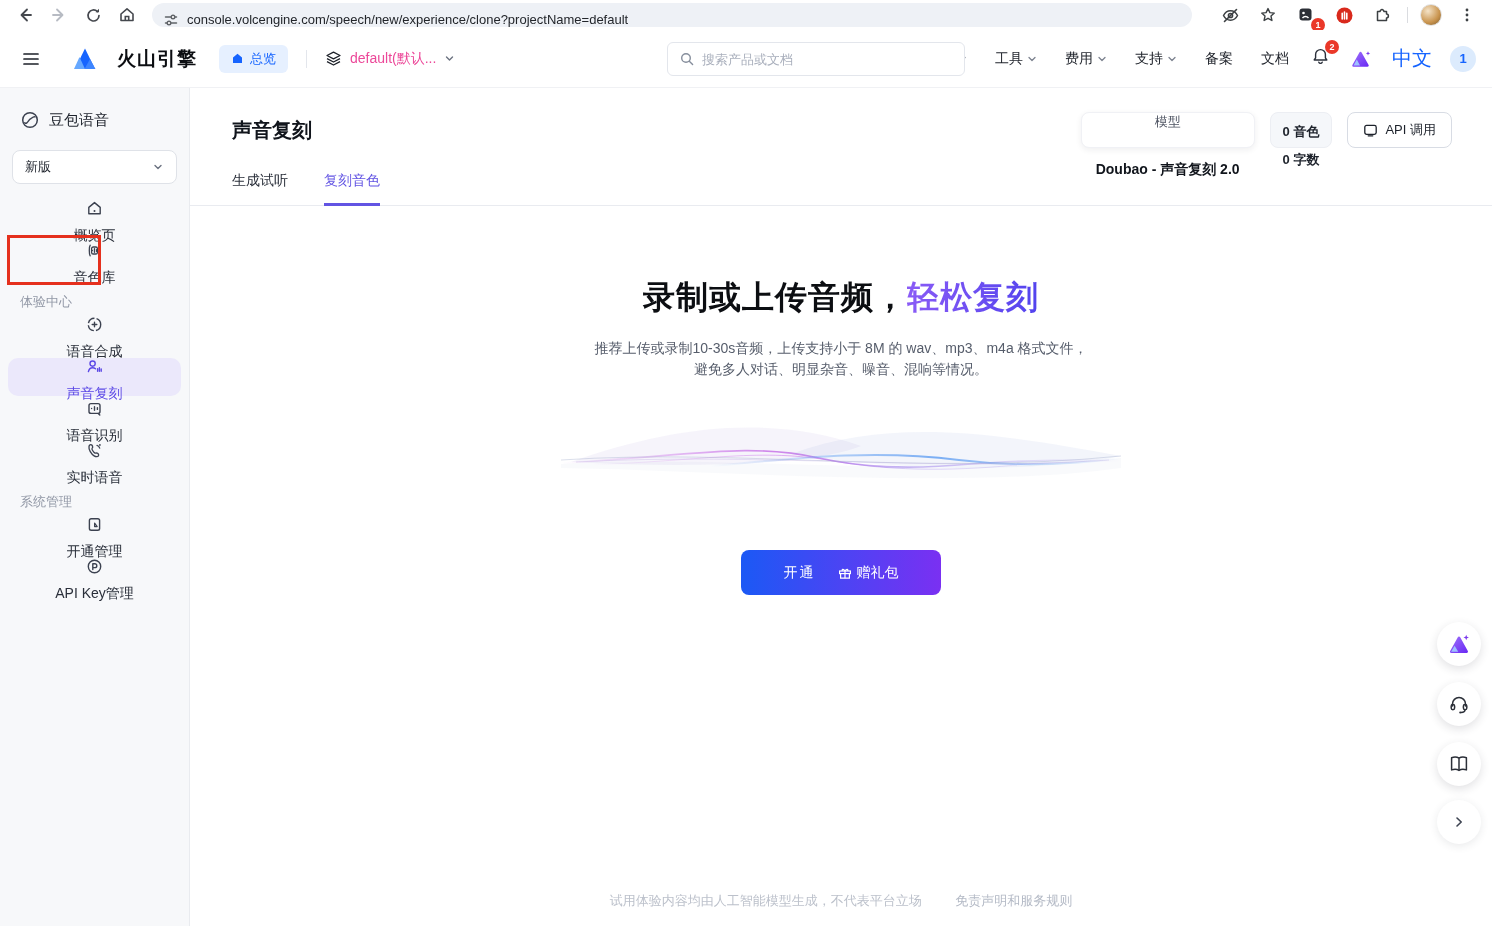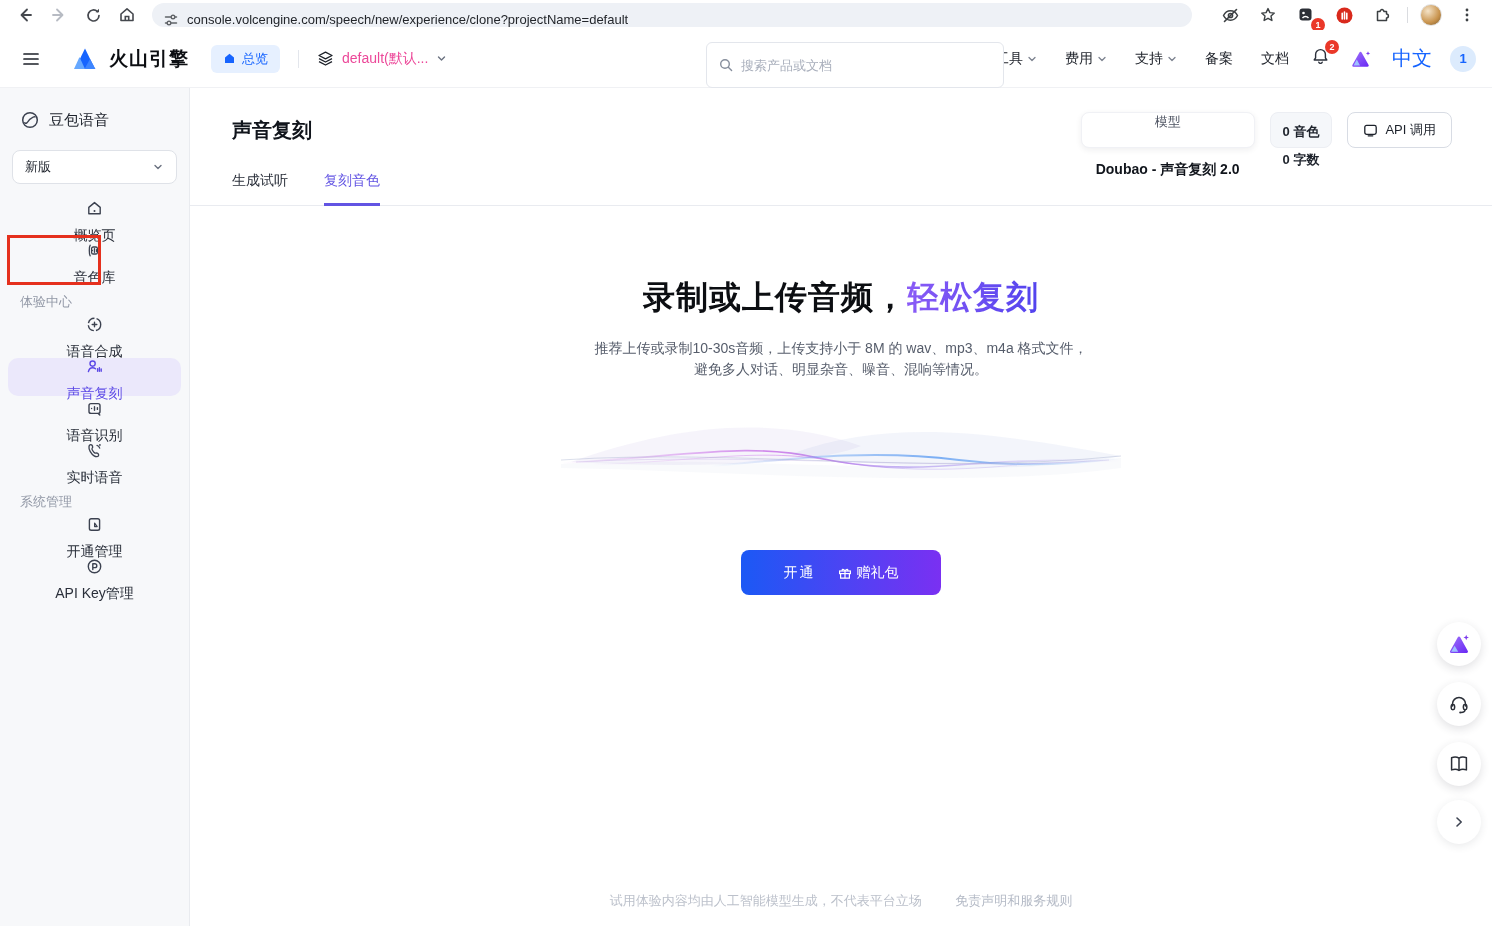--- a/index.html
+++ b/index.html
@@ -15,26 +15,26 @@
   .b-right { margin-left:auto; display:flex; align-items:center; gap:12px; }
   .ext-wrap { position:relative; }
   .badge { position:absolute; min-width:14px; height:14px; border-radius:7px; background:#ea3829; color:#fff; font-size:9px; font-weight:700; display:flex; align-items:center; justify-content:center; padding:0 3px; }
   .ext-badge { right:-6px; bottom:-4px; }
   .b-sep { width:1px; height:16px; background:#dadce0; }
   .browser-avatar { width:22px; height:22px; border-radius:50%; background:radial-gradient(circle at 35% 30%, #f4e3c8, #c9944e 60%, #7a5a2c); border:1px solid #e3e3e3; }
 
   
   .console-nav { height:58px; background:#fff; display:flex; align-items:center; padding:0 16px; border-bottom:1px solid #f0f1f4; position:relative; z-index:5; }
   .nav-burger { width:30px; height:30px; display:flex; align-items:center; justify-content:center; cursor:pointer; }
-  .logo { display:flex; align-items:center; gap:10px; margin-left:26px; cursor:pointer; }
+  .logo { display:flex; align-items:center; gap:18px; margin-left:26px; cursor:pointer; }
   .logo-text { font-size:19px; font-weight:800; color:#0c0e12; letter-spacing:1px; }
   .overview-pill { margin-left:22px; height:28px; padding:0 12px; border-radius:6px; background:#e6f0ff; color:#1664ff; font-size:13px; display:flex; align-items:center; gap:6px; cursor:pointer; }
   .nav-sep { width:1px; height:18px; background:#e3e6ec; margin:0 18px; }
   .project-select { display:flex; align-items:center; gap:8px; font-size:14px; color:#ec4899; cursor:pointer; }
-  .search-box { position:absolute; left:706px; top:12px; width:298px; height:46px; border:1px solid #e3e6ec; border-radius:6px; background:#fff; display:flex; align-items:center; gap:8px; padding:0 12px; }
+  .search-box { position:absolute; left:667px; top:12px; width:298px; height:34px; border:1px solid #e3e6ec; border-radius:6px; background:#fff; display:flex; align-items:center; gap:8px; padding:0 12px; }
   .search-box input { border:none; outline:none; flex:1; font-size:13px; color:#1d2129; background:transparent; font-family:inherit; }
   .search-box input::placeholder { color:#a9afbc; }
   .n-right { margin-left:auto; display:flex; align-items:center; gap:0; }
   .menu-item { display:flex; align-items:center; gap:4px; font-size:14px; color:#1d2129; padding:0 14px; cursor:pointer; white-space:nowrap; }
   .bell-wrap { position:relative; margin:0 10px 0 8px; cursor:pointer; }
   .bell-badge { top:-7px; right:-9px; }
   .ai-nav-icon { margin:0 10px; cursor:pointer; display:flex; }
   .lang { font-size:20px; color:#1664ff; margin:0 10px; cursor:pointer; }
   .nav-avatar { width:26px; height:26px; border-radius:50%; background:#dcebfd; color:#1664ff; font-size:13px; font-weight:700; display:flex; align-items:center; justify-content:center; margin-left:8px; cursor:pointer; }
 

